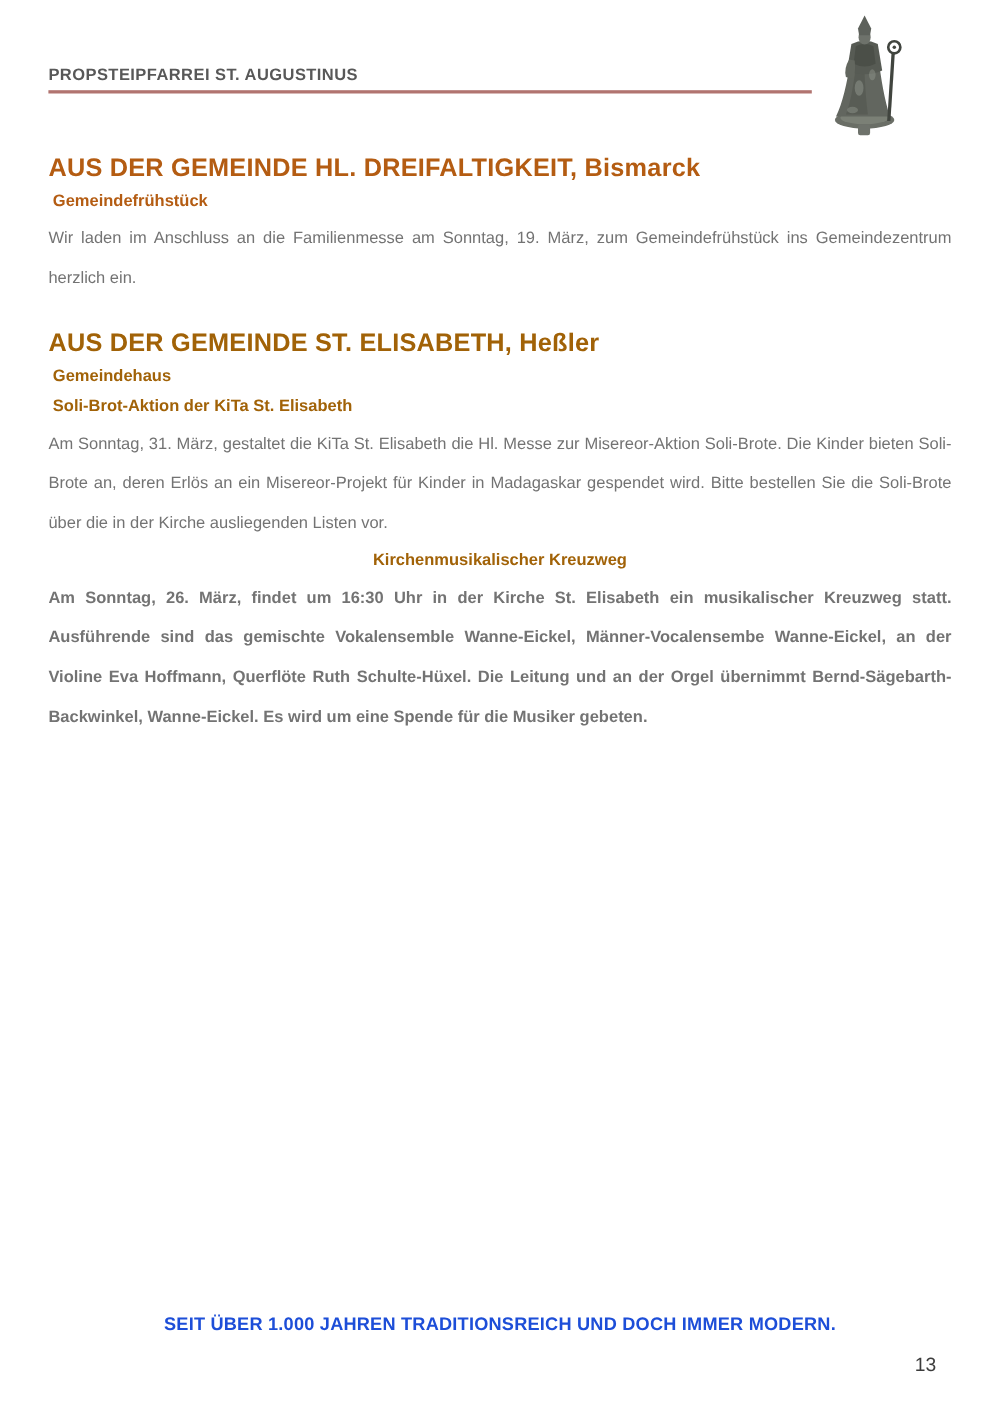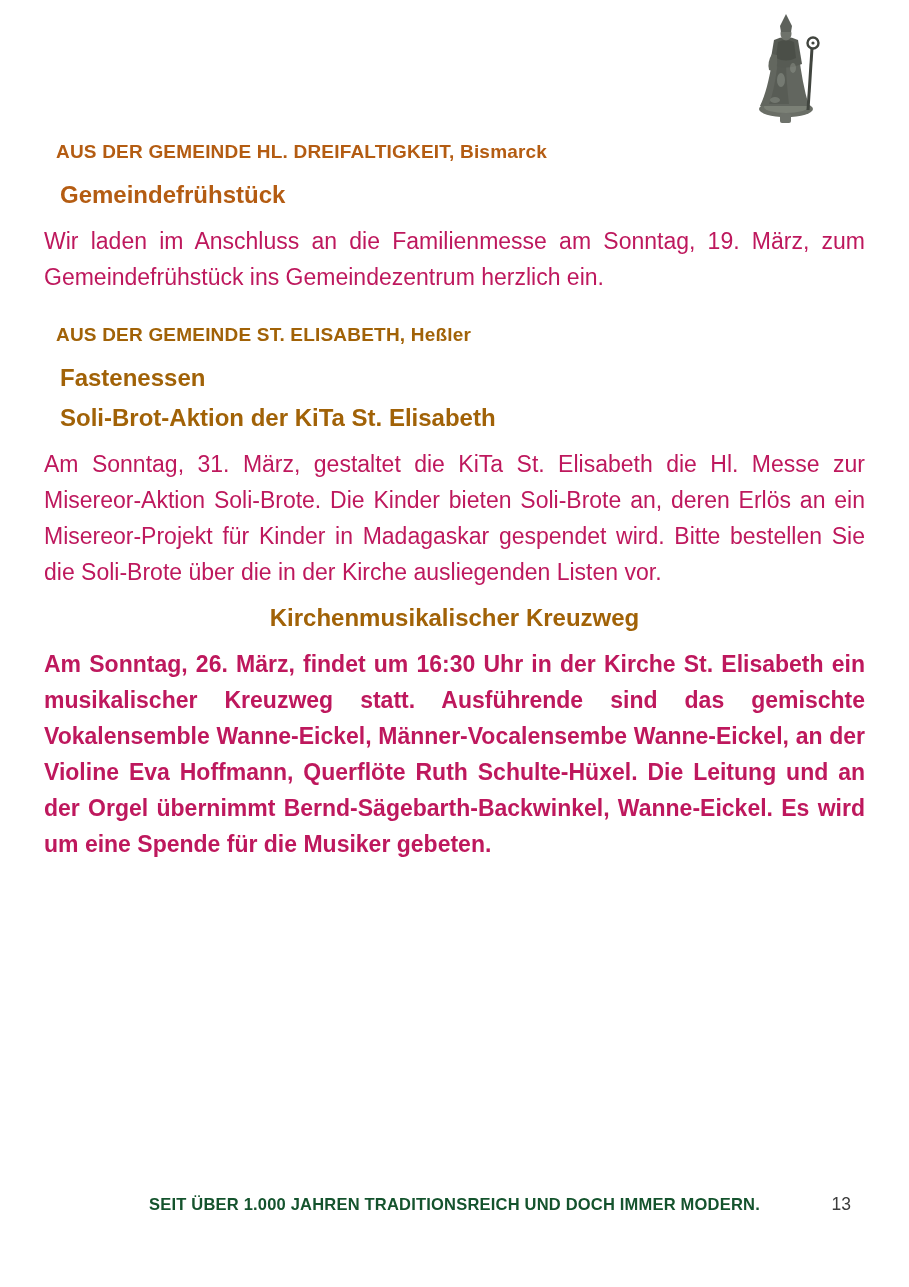--- a/index.html
+++ b/index.html
@@ -9,53 +9,54 @@
   }
   
   .header-title {
     position:absolute; left:44px; top:60px; width:694px;
     font-size:15px; font-weight:700; letter-spacing:0.4px; color:#585858;
     padding-bottom:5px; border-bottom:3px solid #B17470;
   }
   .statue { position:absolute; left:745px; top:10px; width:115px; height:115px; }
   
   main { position:absolute; left:44px; top:130px; width:821px; }
-  h1 { font-size:19px; font-weight:700; margin:12px; line-height:30px; letter-spacing:0.2px; }
+  h1 { font-size:23px; font-weight:700; margin:0; line-height:30px; letter-spacing:0.2px; }
   .c-orange { color:#B45C12; }
   .c-blue   { color:#a16207; }
-  h2.sub { font-size:24px; font-weight:700; margin:16px; line-height:24px; }
+  h2.sub { font-size:15px; font-weight:700; margin:4px; line-height:24px; }
   p.body {
-    font-size:23px; line-height:36px; color:#be185d; margin:0;
+    font-size:15px; line-height:36px; color:#737373; margin:0;
     text-align:justify; hyphens:auto;
   }
   .mt-h1a { margin-top:7px; }
   .mt-sub1 { margin-top:18px; }
   .mt-p1  { margin-top:3px; }
   .mt-h1b { margin-top:25px; }
   .mt-sub2 { margin-top:33px; }
   .mt-p2  { margin-top:2px; }
   .mt-sub3 { margin-top:14px; }
   .mt-p3  { margin-top:2px; }
   .mt-sub4 { margin-top:10px;text-align:center; }
   .mt-p4  { margin-top:2px;font-weight:bold; }
   
   .footer-motto {
     position:absolute; left:44px; right:44px; top:1195px; text-align:center;
-    font-size:16.5px; font-weight:700; color:#14532d; letter-spacing:0.2px;
+    font-size:16.5px; font-weight:700; color:#1d4ed8; letter-spacing:0.2px;
   }
   .footer-pagenum {
-    position:absolute; top:1194px; right:58px;
+    position:absolute; top:1230px; right:58px;
     font-size:17.5px; color:#3C3C3C;
   }
 </style>
 </head>
 <body>
 
 <div class="page">
 
+  <div class="header-title">PROPSTEIPFARREI ST. AUGUSTINUS</div>
 
   <svg class="statue" viewBox="0 0 115 115" aria-hidden="true">
 
     <ellipse cx="41" cy="99" rx="27" ry="8" fill="#6a6e66"></ellipse>
     <ellipse cx="41" cy="97" rx="22" ry="6" fill="#7b8076"></ellipse>
 
     <rect x="35" y="103" width="11" height="10" rx="2" fill="#6e726b"></rect>
 
     <path d="M28,46 C25,66 21,84 15,96 L64,96 C59,80 56,62 54,46 Z" fill="#62665f"></path>
     <path d="M33,50 C31,68 28,84 24,94 L44,94 C42,78 41,62 41,50 Z" fill="#555a52" opacity="0.75"></path>
@@ -82,21 +83,21 @@
 
     <section>
       <h1 class="c-orange mt-h1a">AUS DER GEMEINDE HL. DREIFALTIGKEIT, Bismarck</h1>
       <h2 class="sub c-orange mt-sub1">Gemeindefrühstück</h2>
       <p class="body mt-p1">Wir laden im Anschluss an die Familienmesse am Sonntag, 19. März, zum Gemeindefrühstück ins Gemeindezentrum herzlich ein.</p>
     </section>
 
     <section>
       <h1 class="c-blue mt-h1b">AUS DER GEMEINDE ST. ELISABETH, Heßler</h1>
 
-      <h2 class="sub c-blue mt-sub2">Fastenessen</h2>
+      <h2 class="sub c-blue mt-sub2">Gemeindehaus</h2>
 
       <h2 class="sub c-blue mt-sub3">Soli-Brot-Aktion der KiTa St. Elisabeth</h2>
       <p class="body mt-p3">Am Sonntag, 31. März, gestaltet die KiTa St. Elisabeth die Hl. Messe zur Misereor-Aktion Soli-Brote. Die Kinder bieten Soli-Brote an, deren Erlös an ein Misereor-Projekt für Kinder in Madagaskar gespendet wird. Bitte bestellen Sie die Soli-Brote über die in der Kirche ausliegenden Listen vor.</p>
 
       <h2 class="sub c-blue mt-sub4">Kirchenmusikalischer Kreuzweg</h2>
       <p class="body mt-p4">Am Sonntag, 26. März, findet um 16:30 Uhr in der Kirche St. Elisabeth ein musikalischer Kreuzweg statt. Ausführende sind das gemischte Vokalensemble Wanne-Eickel, Männer-Vocalensembe Wanne-Eickel, an der Violine Eva Hoffmann, Querflöte Ruth Schulte-Hüxel. Die Leitung und an der Orgel übernimmt Bernd-Sägebarth-Backwinkel, Wanne-Eickel. Es wird um eine Spende für die Musiker gebeten.</p>
     </section>
 
   </main>
 

